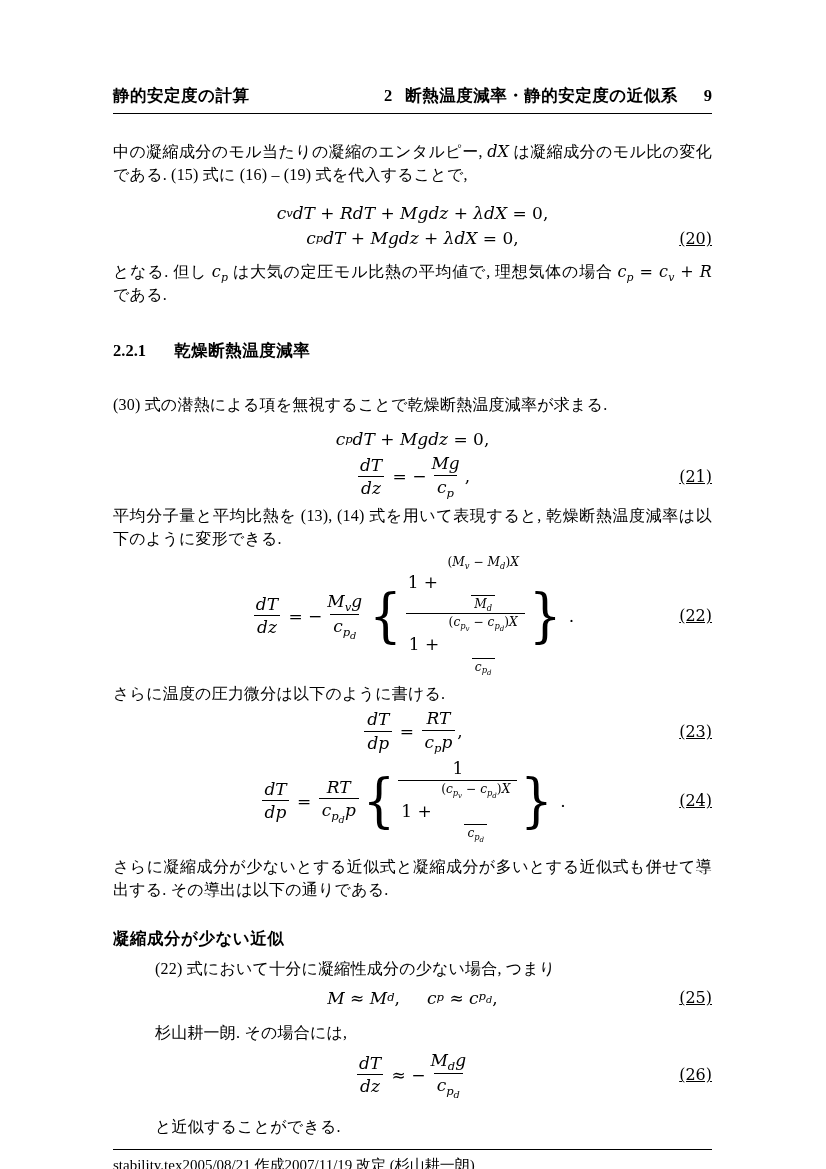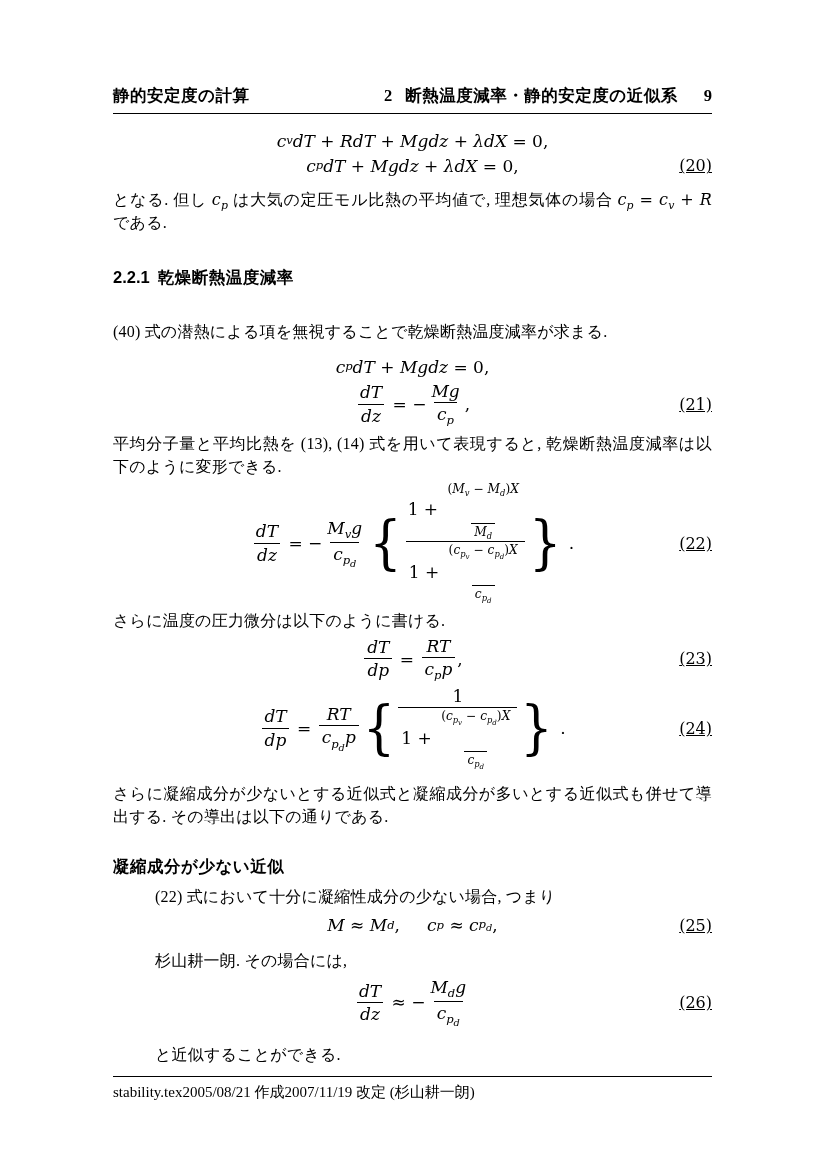--- a/index.html
+++ b/index.html
@@ -46,21 +46,21 @@
   .mt-p5 { margin-top:6px;  }
   .mt-p6 { margin-top:13px; }
   .mt-p7 { margin-top:9px;  }
   .mt-p8 { margin-top:13px; }
   .mt-p9 { margin-top:16px; }
   .indent { padding-left:42px; }
 
   .sec-heading {
     margin-top:34px; font-weight:bold; font-size:16.5px; line-height:1.2;
   }
-  .sec-no { font-family:Liberation Sans, sans-serif; margin-right:4px; }
+  .sec-no { font-family:Liberation Serif, serif; margin-right:24px; }
   .sec-title { font-family:"Liberation Sans","DejaVu Sans",sans-serif; letter-spacing:.5px;text-align:center; }
   .sub-heading {
     margin-top:28px; font-weight:bold; font-size:16.5px; line-height:1.2;
     font-family:"Liberation Sans","DejaVu Sans",sans-serif; letter-spacing:.5px;
   }
 
   
   .imath, .eq { font-family:"DejaVu Serif","Liberation Serif",serif; }
   .mi { font-style:italic; white-space:pre; }
   .mr { font-style:normal; white-space:pre; }
@@ -107,20 +107,21 @@
     <div class="header">
       <span class="h-left">静的安定度の計算</span>
       <span class="h-right">
         <span class="h-secno">2</span>
         <span class="h-title">断熱温度減率・静的安定度の近似系</span>
         <span class="h-page">9</span>
       </span>
     </div>
     <hr class="hrule">
 
+    <p class="para mt-p1">中の凝縮成分のモル当たりの凝縮のエンタルピー, <span class="imath"><span class="mi">dX</span></span> は凝縮成分のモル比の変化である. (15) 式に (16) – (19) 式を代入することで,</p>
 
     <div class="eq mt-eq20">
         <div class="eq-row">
           <span class="eq-math">
             <span class="mi">c</span>
             <span class="msub"><span class="mi">v</span></span>
             <span class="mi">dT</span>
             <span class="mr"> + </span>
             <span class="mi">RdT</span>
             <span class="mr"> + </span>
@@ -145,21 +146,21 @@
         </div>
       </div>
 
     <p class="para mt-p2">となる. 但し <span class="imath"><span class="mi">c</span><span class="msub"><span class="mi">p</span></span></span> は大気の定圧モル比熱の平均値で, 理想気体の場合 <span class="imath"><span class="mi">c</span><span class="msub"><span class="mi">p</span></span><span class="mr"> = </span><span class="mi">c</span><span class="msub"><span class="mi">v</span></span><span class="mr"> + </span><span class="mi">R</span></span> である.</p>
 
     <div class="sec-heading">
       <span class="sec-no">2.2.1</span>
       <span class="sec-title">乾燥断熱温度減率</span>
     </div>
 
-    <p class="para mt-p3">(40) 式の潜熱による項を無視することで乾燥断熱温度減率が求まる.</p>
+    <p class="para mt-p3">(30) 式の潜熱による項を無視することで乾燥断熱温度減率が求まる.</p>
 
     <div class="eq mt-eq21">
         <div class="eq-row">
           <span class="eq-math">
             <span class="mi">c</span>
             <span class="msub"><span class="mi">p</span></span>
             <span class="mi">dT</span>
             <span class="mr"> + </span>
             <span class="mi">Mgdz</span>
             <span class="mr"> = 0,</span>

